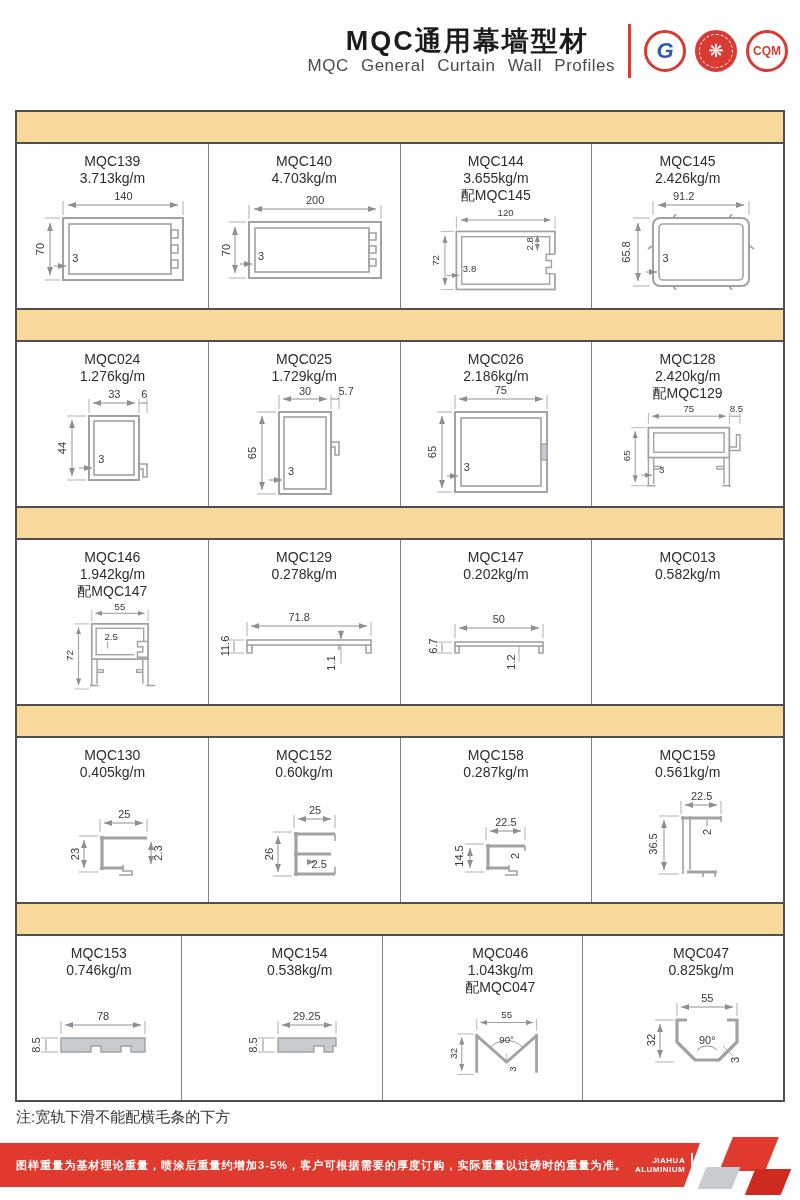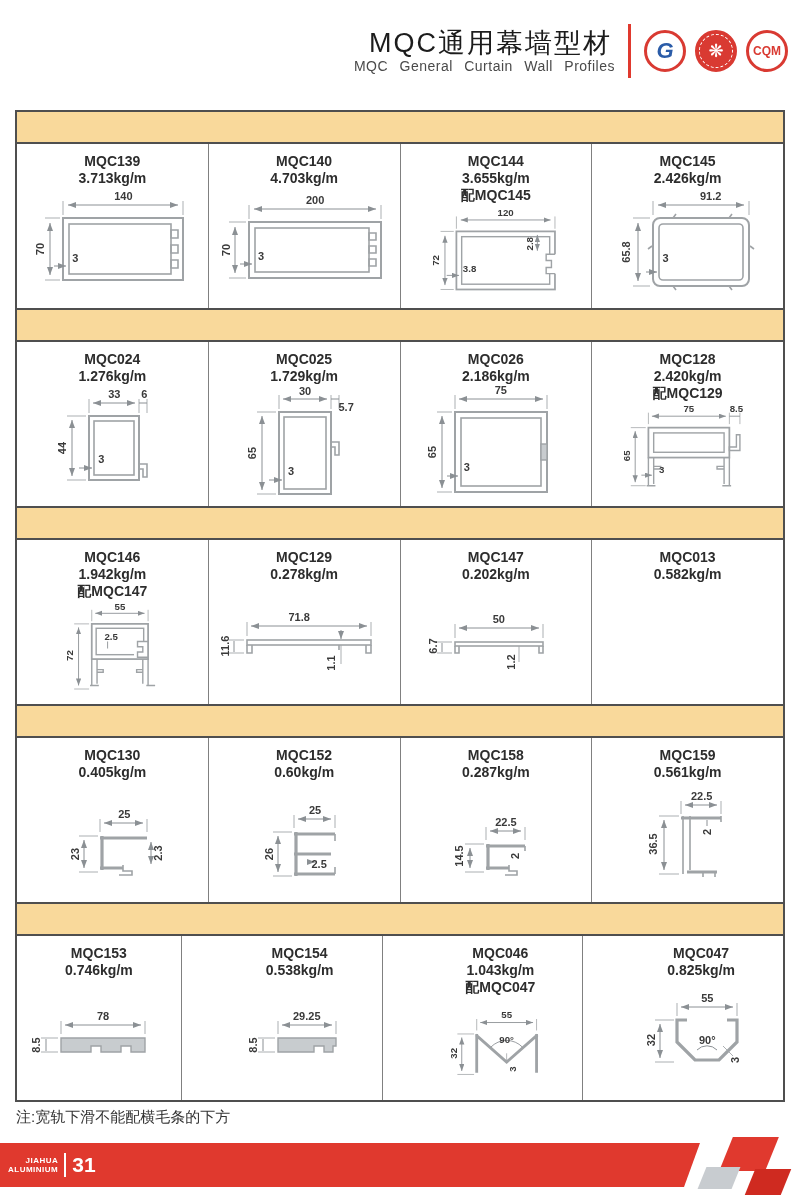--- a/index.html
+++ b/index.html
@@ -1,36 +1,36 @@
 <!DOCTYPE html>
 <html><head>
 <meta charset="utf-8">
 <style>
   html,body{margin:0;padding:0;background:#fff;}
   body{width:800px;height:1200px;position:relative;font-family:"Liberation Sans","DejaVu Sans",sans-serif;color:#2d2d2d;overflow:hidden;}
 
   
   .hdr{position:absolute;top:24px;right:12px;display:flex;align-items:center;gap:13px;}
   .title-block{text-align:center;}
-  .title{font-size:27px;font-weight:normal;color:#1c1c1c;letter-spacing:2px;line-height:30px;margin-left:12px;}
-  .subtitle{font-size:14px;color:#4a4a4a;letter-spacing:0.5px;word-spacing:7px;margin-top:0;}
+  .title{font-size:27px;font-weight:bold;color:#1c1c1c;letter-spacing:2px;line-height:30px;margin-left:12px;}
+  .subtitle{font-size:17px;color:#4a4a4a;letter-spacing:0.5px;word-spacing:7px;margin-top:0;}
   .red-divider{width:3px;height:54px;background:#e0392e;}
   .logos{display:flex;gap:9px;align-items:center;}
   .logo{width:42px;height:42px;border-radius:50%;display:flex;align-items:center;justify-content:center;box-sizing:border-box;}
   .logo-gb{border:3px solid #d93a32;}
   .logo-gb span{font-size:22px;font-weight:bold;font-style:italic;color:#2b5ca8;}
   .logo-seal{background:#d93a32;border:2px solid #d93a32;}
   .logo-seal .inner{width:32px;height:32px;border-radius:50%;border:1px dashed #fff;display:flex;align-items:center;justify-content:center;color:#fff;font-size:18px;}
   .logo-cqm{border:3px solid #d93a32;}
   .logo-cqm span{font-size:12px;font-weight:bold;color:#d93a32;letter-spacing:0;}
 
   
   .tbl{position:absolute;left:15px;top:110px;width:770px;border:2px solid #4f4f4f;box-sizing:border-box;background:#fff;}
   .band{height:30px;background:#f9d99b;border-bottom:2px solid #4f4f4f;}
-  .row4{display:flex;height:164px;border-bottom:2px solid #4f4f4f;font-weight:bold;}
+  .row4{display:flex;height:164px;border-bottom:2px solid #4f4f4f;}
   .row4:last-child{border-bottom:none;gap:36px;}
   .cell{flex:1;border-right:1px solid #808080;box-sizing:border-box;padding-top:9px;text-align:center;position:relative;overflow:hidden;}
   .cell:last-child{border-right:none;}
   .code,.weight,.mate{font-size:14px;line-height:17px;color:#2d2d2d;}
   .mate:empty{display:none;}
   .draw{position:relative;width:170px;height:118px;margin:1px auto 0;}
   .tight .draw{transform:scale(0.88);transform-origin:top center;}
   .draw svg{position:absolute;left:0;top:0;width:170px;height:115px;}
 
   .prof{stroke:#9fa3a6;stroke-width:2;fill:none;}
@@ -164,21 +164,21 @@
       <div class="draw">
         <svg viewBox="0 0 170 115">
           <path class="ext" d="M50,27V13M146,27V13M47,30H30M47,98H30"></path>
           <path class="dim" d="M55,17H141" marker-start="url(#arr)" marker-end="url(#arr)"></path>
           <path class="dim" d="M35,35V93" marker-start="url(#arr)" marker-end="url(#arr)"></path>
           <rect class="prof" x="50" y="30" width="96" height="68" rx="7"></rect>
           <rect class="prof2" x="56" y="36" width="84" height="56" rx="4"></rect>
           <path class="prof2" d="M70,30l3,-4M126,30l3,-4M70,98l3,4M126,98l3,4M49,58l-4,3M147,58l4,3"></path>
           <path class="dim" d="M43,84H54" marker-end="url(#arr)"></path>
         </svg>
-        <span class="dl" style="left:108px;top:8px">91.2</span>
+        <span class="dl" style="left:81px;top:8px">91.2</span>
         <span class="dlr" style="left:23px;top:64px">65.8</span>
         <span class="dl" style="left:63px;top:70px">3</span>
       </div>
     </div>
   </div>
 
   <div class="band"></div>
   <div class="row4">
 
     <div class="cell">
@@ -212,21 +212,21 @@
           <path class="ext" d="M60,23V9M112,23V9M120,23V9M57,26H38M57,108H38"></path>
           <path class="dim" d="M64,13H108" marker-start="url(#arr)" marker-end="url(#arr)"></path>
           <path class="dim" d="M112,13H120"></path>
           <path class="dim" d="M43,30V104" marker-start="url(#arr)" marker-end="url(#arr)"></path>
           <rect class="prof" x="60" y="26" width="52" height="82"></rect>
           <rect class="prof2" x="65" y="31" width="42" height="72"></rect>
           <path class="prof2" d="M112,56h8v13h-4v-8h-4z"></path>
           <path class="dim" d="M50,94H63" marker-end="url(#arr)"></path>
         </svg>
         <span class="dl" style="left:86px;top:5px">30</span>
-        <span class="dl" style="left:127px;top:21px">5.7</span>
+        <span class="dl" style="left:127px;top:5px">5.7</span>
         <span class="dlr" style="left:33px;top:67px">65</span>
         <span class="dl" style="left:72px;top:85px">3</span>
       </div>
     </div>
 
     <div class="cell">
       <div class="code">MQC026</div>
       <div class="weight">2.186kg/m</div>
 
       <div class="draw">
@@ -493,20 +493,21 @@
         <span class="dl" style="left:88px;top:60px">90°</span>
         <span class="dlr" style="left:116px;top:80px">3</span>
       </div>
     </div>
   </div>
 </div>
 
 <div class="note">注:宽轨下滑不能配横毛条的下方</div>
 
 <div class="footer">
+  <div class="footer-text">图样重量为基材理论重量，喷涂后重量约增加3-5%，客户可根据需要的厚度订购，实际重量以过磅时的重量为准。</div>
   <div class="brand">
     <div class="brand-name">
       <div>JIAHUA</div>
       <div>ALUMINIUM</div>
     </div>
     <div class="brand-sep"></div>
     <div class="brand-page">31</div>
   </div>
 </div>
 

